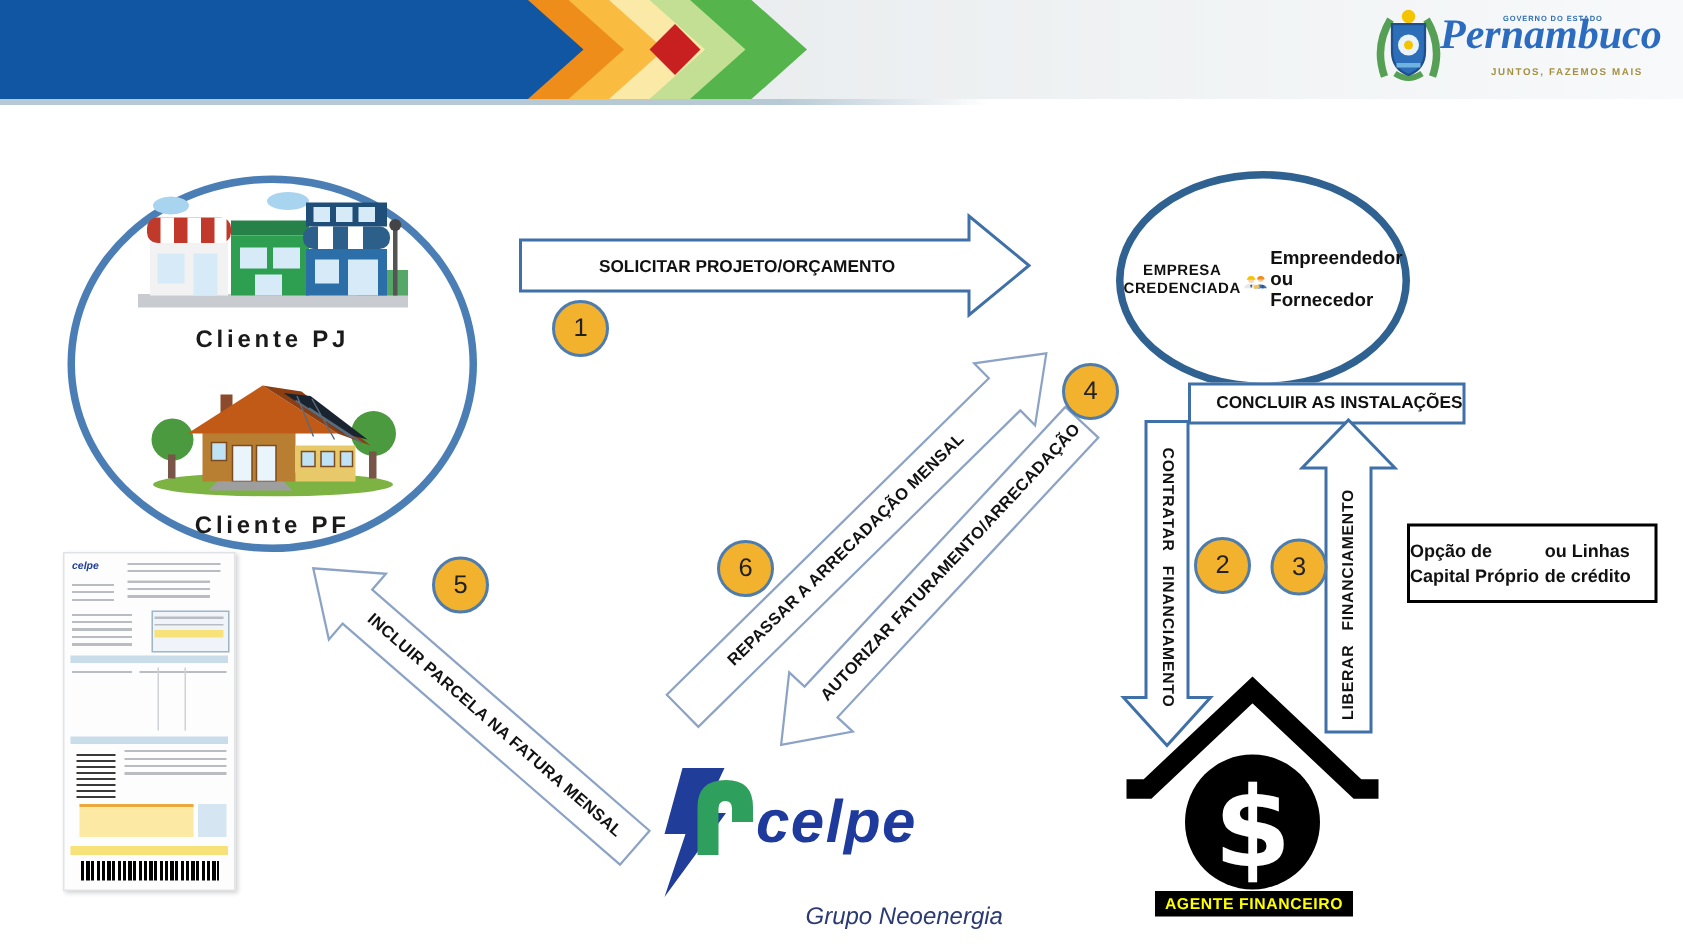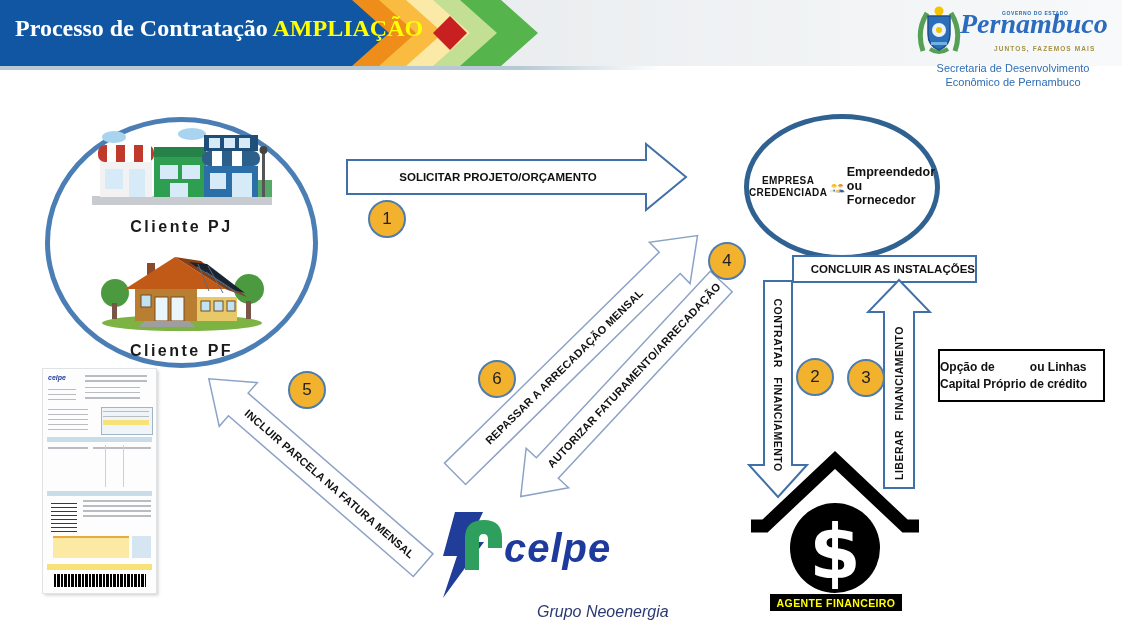--- a/index.html
+++ b/index.html
@@ -123,45 +123,37 @@
 <div class="stage">
 
   <div class="banner">
     <div class="chev">
       <i></i>
         <i></i>
         <i></i>
         <i></i>
         <i></i>
     </div>
-    <div class="banner-title">
-      <span>Processo de Contratação</span>
-      <span class="hl">AMPLIAÇÃO</span>
-    </div>
   </div>
   <div class="chev-core"></div>
   <div class="banner-shadow"></div>
 
   <svg class="abs" style="left:916px;top:3px" width="46" height="56" viewBox="0 0 46 56">
     <path d="M7,48 Q0,28 11,10" stroke="#55A055" stroke-width="5" fill="none"></path>
     <path d="M39,48 Q46,28 35,10" stroke="#55A055" stroke-width="5" fill="none"></path>
     <path d="M14,46 Q23,52 32,46" stroke="#55A055" stroke-width="4" fill="none"></path>
     <circle cx="23" cy="8" r="4.5" fill="#F5C400"></circle>
     <path d="M12,13 h22 v18 q0,12 -11,16 q-11,-4 -11,-16 Z" fill="#2C6FB8" stroke="#1F4E8C" stroke-width="1.5"></path>
     <circle cx="23" cy="27" r="7" fill="#EAF3FB"></circle>
     <circle cx="23" cy="27" r="3" fill="#F5C400"></circle>
     <rect x="15" y="39" width="16" height="3" fill="#6FB3E0"></rect>
   </svg>
   <div class="gov-caption">GOVERNO DO ESTADO</div>
   <div class="gov-state">Pernambuco</div>
   <div class="gov-tagline">JUNTOS, FAZEMOS MAIS</div>
-  <div class="gov-secr">
-    <div>Secretaria de Desenvolvimento</div>
-    <div>Econômico de Pernambuco</div>
-  </div>
 
   <div class="client-ellipse">
     <svg width="180" height="82" viewBox="0 0 180 82">
       <ellipse cx="22" cy="12" rx="12" ry="6" fill="#A8D4F0"></ellipse>
       <ellipse cx="100" cy="9" rx="14" ry="6" fill="#A8D4F0"></ellipse>
       <rect x="0" y="71" width="180" height="9" fill="#C8CCD0"></rect>
       <rect x="146" y="55" width="34" height="17" fill="#55A868"></rect>
       <rect x="8" y="36" width="52" height="36" fill="#F2F2F2"></rect>
       <rect x="6" y="20" width="56" height="17" rx="7" fill="#C0392B"></rect>
       <rect x="15" y="20" width="9" height="17" fill="#fff"></rect>

